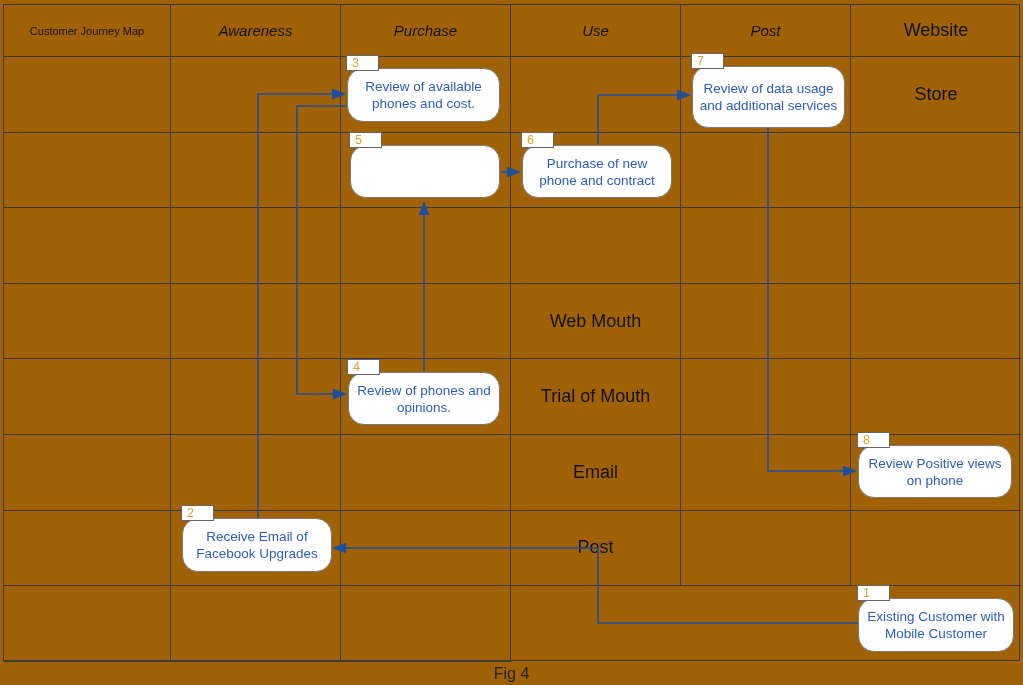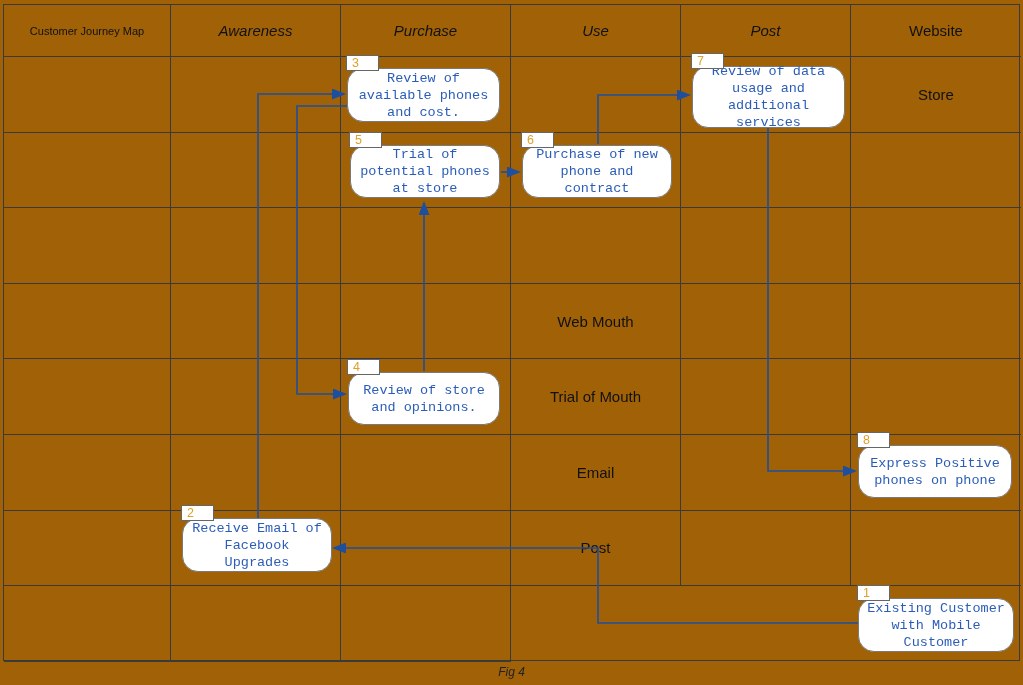--- a/index.html
+++ b/index.html
@@ -25,40 +25,39 @@
   .cell{
     border-right:1px solid var(--grid-line);
     border-bottom:1px solid var(--grid-line);
     display:flex;align-items:center;justify-content:center;
     box-sizing:border-box;
     color:#111;
   }
   .cell:nth-child(6n){border-right:none;}
   .corner{font-size:11px;}
   .stage-header{font-size:15px;font-style:italic;}
-  .channel-label{font-size:15px;}
+  .channel-label{font-size:18px;}
 
   
   #notes{position:absolute;left:0;top:0;width:1023px;height:685px;pointer-events:none;}
   .note{
     position:absolute;
     background:#fff;
     border:1px solid var(--note-border);
     border-radius:16px;
     display:flex;align-items:center;justify-content:center;
     box-sizing:border-box;
     pointer-events:auto;
   }
   .note .txt{
     color:var(--note-text);
     font-size:13.5px;
     line-height:17px;
     text-align:center;
     padding:0 6px;
-    font-family:Liberation Mono, monospace;
   }
   .note .num{
     position:absolute;
     left:-2px;top:-14px;
     width:33px;height:16px;
     background:#fff;
     border:1px solid #666;
     box-sizing:border-box;
     color:var(--step-number);
     font-size:12.5px;
@@ -68,21 +67,21 @@
   }
 
   
   #arrows{position:absolute;left:0;top:0;pointer-events:none;}
   #arrows polyline{fill:none;stroke:var(--arrow);stroke-width:1.6px;}
   #ah path{fill:var(--arrow);}
 
   
   #caption{
     position:absolute;left:0;top:665px;width:1023px;
-    text-align:center;font-style:italic;font-size:12px;color:#222;
+    text-align:center;font-size:16px;color:#222;
   }
 </style>
 </head>
 <body>
 
 <div id="stage">
 
   <div id="grid">
       <div class="cell corner">Customer Journey Map</div>
       <div class="cell stage-header">Awareness</div>
@@ -160,34 +159,33 @@
       <div class="note" style="left: 182px; top: 518px; width: 150px; height: 54px;">
         <span class="num">2</span>
         <span class="txt">Receive Email of Facebook Upgrades</span>
       </div>
       <div class="note" style="left: 347px; top: 68px; width: 153px; height: 54px;">
         <span class="num">3</span>
         <span class="txt">Review of available phones and cost.</span>
       </div>
       <div class="note" style="left: 348px; top: 372px; width: 152px; height: 53px;">
         <span class="num">4</span>
-        <span class="txt">Review of store and opinions.</span>
+        <span class="txt">Review of phones and opinions.</span>
       </div>
       <div class="note" style="left: 350px; top: 145px; width: 150px; height: 53px;">
         <span class="num">5</span>
-        <span class="txt">Trial of potential phones at store</span>
       </div>
       <div class="note" style="left: 522px; top: 145px; width: 150px; height: 53px;">
         <span class="num">6</span>
         <span class="txt">Purchase of new phone and contract</span>
       </div>
       <div class="note" style="left: 692px; top: 66px; width: 153px; height: 62px;">
         <span class="num">7</span>
         <span class="txt">Review of data usage and additional services</span>
       </div>
       <div class="note" style="left: 858px; top: 445px; width: 154px; height: 53px;">
         <span class="num">8</span>
-        <span class="txt">Express Positive phones on phone</span>
+        <span class="txt">Review Positive views on phone</span>
       </div>
     </div>
 
   <div id="caption">Fig 4</div>
 </div>
 
 </body></html>

